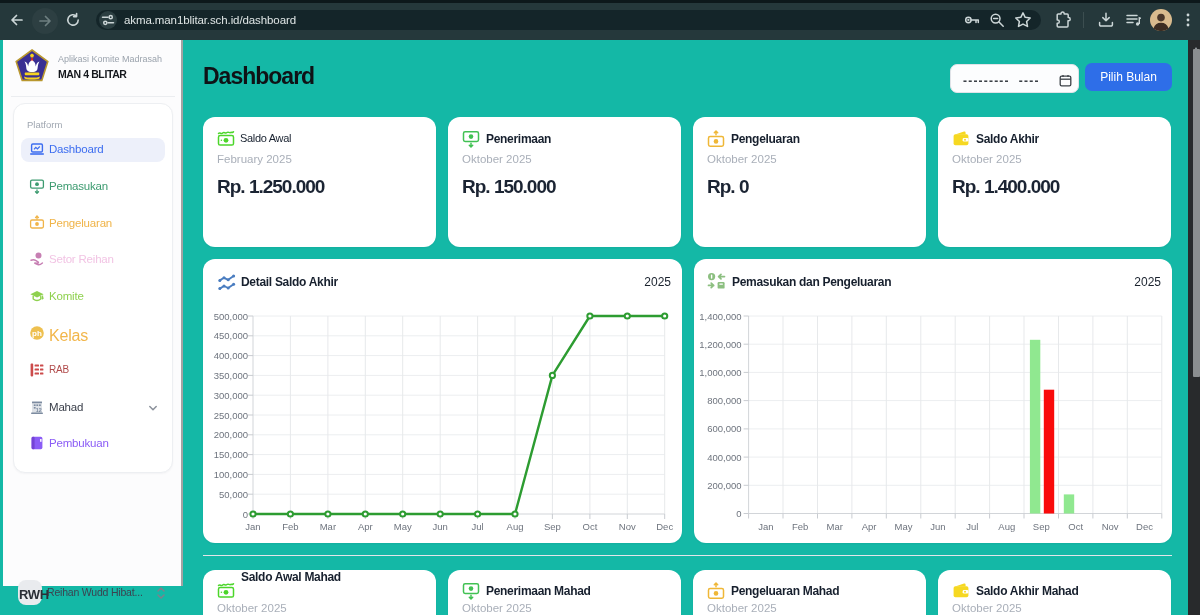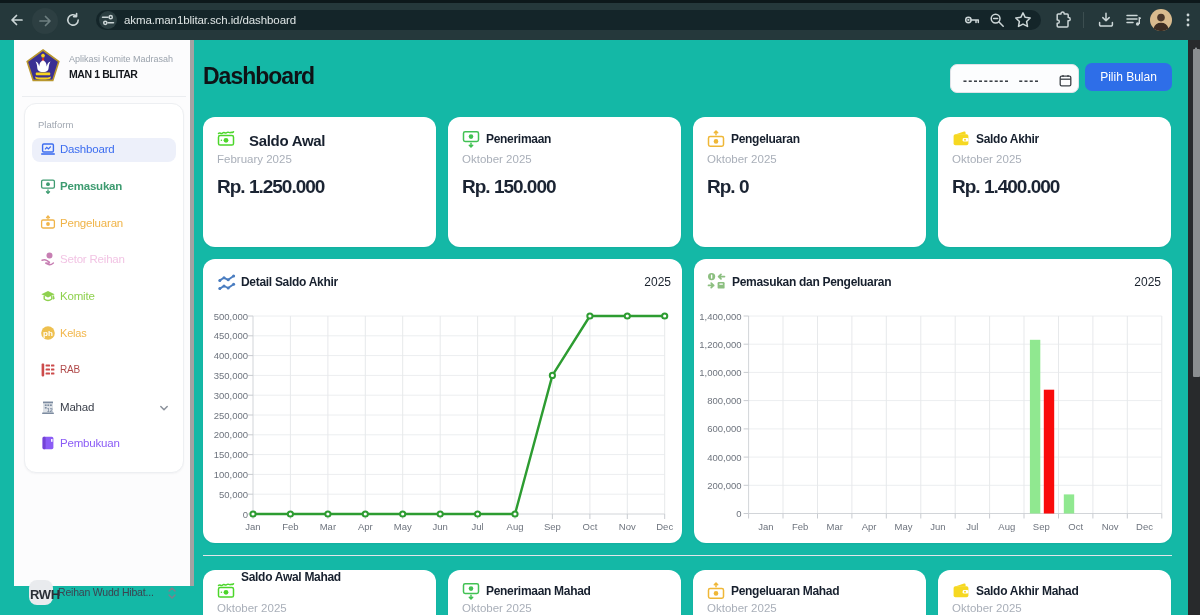--- a/index.html
+++ b/index.html
@@ -73,51 +73,51 @@
         </svg></div>
   <div class="abs" style="left:1181px;top:12px"><svg width="14" height="16" viewBox="0 0 14 16" style="">
           <g fill="#ccd6d7">
             <circle cx="7" cy="3" r="1.4"></circle>
             <circle cx="7" cy="8" r="1.4"></circle>
             <circle cx="7" cy="13" r="1.4"></circle>
           </g>
         </svg></div>
 </div>
 
-<div class="abs" style="left:14px;top:40px;width:180px;height:546px;background:#fcfcfd;border-right:4px solid #a3a3a3">
+<div class="abs" style="left:3px;top:40px;width:180px;height:546px;background:#fcfcfd;border-right:2px solid #a3a3a3">
   <div class="abs" style="left:12px;top:9px"><svg width="34" height="36" viewBox="0 0 34 36" style="">
           <path d="M17 1 32.8 12.6 26.8 31.4H7.2L1.2 12.6z" fill="#3a2f93" stroke="#b9972e" stroke-width="1.6"></path>
           <path d="M17 4.6l2 1.5-.8 2.4h-2.4l-.8-2.4z" fill="#f5d320"></path>
           <path d="M16.2 8.8h1.6l.5 3.2h-2.6z" fill="#d92c20"></path>
           <path d="M9.5 12.5c2.2 3.4 1.4 6.8 2.4 8.6 1 1.7 3.4 2 5.1 2s4.1-.3 5.1-2c1-1.8.2-5.2 2.4-8.6-2.6.6-3.3 3.2-3.7 5-.3-1.6-.2-4.4-3.8-6.2-3.6 1.8-3.5 4.6-3.8 6.2-.4-1.8-1.1-4.4-3.7-5z" fill="#fff"></path>
           <rect x="9.8" y="23.6" width="14.4" height="2.6" rx="0.6" fill="#f5d320"></rect>
           <path d="M9 27.4c2.6 1.6 13.4 1.6 16 0l-.6 2.2c-2.4 1.3-12.4 1.3-14.8 0z" fill="#f5d320"></path>
         </svg></div>
   <div class="abs" style="left:55px;top:14px;font-size:9px;color:#9ba3ad">Aplikasi Komite Madrasah</div>
-  <div class="abs" style="left:55px;top:27.5px;font-size:10.5px;font-weight:bold;color:#15181d;letter-spacing:-0.4px">MAN 1 BLITAR</div>
+  <div class="abs" style="left:55px;top:27.5px;font-size:10.5px;font-weight:bold;color:#15181d;letter-spacing:-0.4px">MAN 4 BLITAR</div>
   <div class="abs" style="left:8px;top:56px;width:164px;height:1px;background:#ebedf0"></div>
   <div class="abs" style="left:10px;top:63px;width:160px;height:370px;background:#fff;border:1px solid #edeff2;border-radius:12px;box-shadow:0 1px 2px rgba(16,24,40,.04)"></div>
   <div class="abs" style="left:24px;top:79px;font-size:9.5px;color:#a0a7b1">Platform</div>
   <div class="abs" style="left:18px;top:97.5px;width:144px;height:24px;background:#edf0fa;border-radius:8px"></div>
   <div style="position:absolute;left:26px;top:101px"><svg width="16" height="16" viewBox="0 0 16 16" style="">
           <g stroke="#3c6df0" stroke-width="1.4" fill="none">
             <rect x="2.6" y="3" width="10.8" height="8" rx="1.2"></rect>
             <path d="M1.2 13h13.6" stroke-width="1.6"></path>
             <path d="M5 8.4l1.8-2 1.6 1.5 2.4-2.4" stroke-width="1.2"></path>
           </g>
         </svg></div>
       <div style="position:absolute;left:46px;top:103px;font-size:11.5px;font-weight:500;letter-spacing:-0.2px;color:#3c6df0">Dashboard</div>
   <div style="position:absolute;left:26px;top:137.8px"><svg width="16" height="16" viewBox="0 0 16 16" style="">
           <g stroke="#3d9b70" stroke-width="1.3" fill="none" stroke-linecap="round" stroke-linejoin="round">
             <rect x="1.6" y="2.2" width="12.8" height="8" rx="1.4"></rect>
             <circle cx="8" cy="6.2" r="1.9" fill="#3d9b70" stroke="none"></circle>
             <path d="M8 11.8v3.4M6.5 13.8 8 15.4l1.5-1.6"></path>
           </g>
         </svg></div>
-      <div style="position:absolute;left:46px;top:139.8px;font-size:11.5px;font-weight:700;letter-spacing:-0.2px;color:#3d9b70">Pemasukan</div>
+      <div style="position:absolute;left:46px;top:139.8px;font-size:11.5px;font-weight:400;letter-spacing:-0.2px;color:#3d9b70">Pemasukan</div>
   <div style="position:absolute;left:26px;top:174.6px"><svg width="16" height="16" viewBox="0 0 16 16" style="">
           <g stroke="#f0b449" stroke-width="1.3" fill="none" stroke-linecap="round" stroke-linejoin="round">
             <rect x="1.6" y="5" width="12.8" height="8" rx="1.4"></rect>
             <circle cx="8" cy="9" r="1.9" fill="#f0b449" stroke="none"></circle>
             <path d="M8 0.8v3.4M6.5 2.6 8 1l1.5 1.6" transform="translate(0,0)"></path>
           </g>
         </svg></div>
       <div style="position:absolute;left:46px;top:176.6px;font-size:11.5px;font-weight:500;letter-spacing:-0.2px;color:#f0b449">Pengeluaran</div>
   <div style="position:absolute;left:26px;top:211.4px"><svg width="16" height="16" viewBox="0 0 16 16" style="">
           <circle cx="9.5" cy="4.6" r="3" fill="#c77fb3"></circle>
@@ -127,21 +127,21 @@
   <div style="position:absolute;left:26px;top:248.2px"><svg width="16" height="16" viewBox="0 0 16 16" style="">
           <path d="M8 3 1.4 6.2 8 9.4l6.6-3.2z" fill="#8fd14f"></path>
           <path d="M4.2 8v3c2.2 1.7 5.4 1.7 7.6 0V8" stroke="#8fd14f" stroke-width="1.4" fill="none"></path>
           <path d="M13.6 7.4v3.4M12.7 9.6l.9 1.2.9-1.2" stroke="#8fd14f" stroke-width="1.1" fill="none"></path>
         </svg></div>
       <div style="position:absolute;left:46px;top:250.2px;font-size:11.5px;font-weight:500;letter-spacing:-0.2px;color:#8fd14f">Komite</div>
   <div style="position:absolute;left:26px;top:285px"><svg width="16" height="16" viewBox="0 0 16 16" style="">
           <circle cx="8" cy="8" r="6.8" fill="#eec04f"></circle>
           <text x="8" y="11" font-size="8" font-weight="bold" fill="#fff" text-anchor="middle" font-family="Liberation Sans, sans-serif">ph</text>
         </svg></div>
-      <div style="position:absolute;left:46px;top:287px;font-size:11px;font-weight:500;letter-spacing:-0.2px;color:#f2b64a">Kelas</div>
+      <div style="position:absolute;left:46px;top:287px;font-size:16px;font-weight:500;letter-spacing:-0.2px;color:#f2b64a">Kelas</div>
   <div style="position:absolute;left:26px;top:321.8px"><svg width="16" height="16" viewBox="0 0 16 16" style="">
           <rect x="1.6" y="1.6" width="2.6" height="12.8" rx="0.8" fill="#cc4b4b"></rect>
           <rect x="5.6" y="2.4" width="4.4" height="2.2" rx="0.5" fill="#cc4b4b"></rect>
           <rect x="11" y="2.4" width="3.4" height="2.2" rx="0.5" fill="#cc4b4b"></rect>
           <rect x="5.6" y="6.4" width="4.4" height="2.2" rx="0.5" fill="#cc4b4b"></rect>
           <rect x="11" y="6.4" width="3.4" height="2.2" rx="0.5" fill="#cc4b4b"></rect>
           <rect x="5.6" y="10.4" width="4.4" height="2.2" rx="0.5" fill="#cc4b4b"></rect>
           <rect x="11" y="10.4" width="3.4" height="2.2" rx="0.5" fill="#cc4b4b"></rect>
         </svg></div>
       <div style="position:absolute;left:46px;top:323.8px;font-size:10px;font-weight:500;letter-spacing:-0.2px;color:#b04a4a">RAB</div>
@@ -194,21 +194,21 @@
 
 <div style="position:absolute;left:203px;top:117px;width:233px;height:130px;background:#fff;border-radius:12px;box-shadow:0 1px 2px rgba(16,24,40,.05)">
       <div style="position:absolute;left:14px;top:13px"><svg width="18" height="17" viewBox="0 0 18 17" style="">
           <g stroke="#4cd62b" stroke-width="1.5" fill="none" stroke-linecap="round">
             <path d="M1.5 3.4c1.4-1.6 2.8 1.2 4.2-.4 1.4-1.6 2.8 1.2 4.2-.4 1.4-1.6 2.8 1.2 4.2-.4 1 .9 1.6.3 2.4-.4"></path>
             <rect x="1.5" y="5.6" width="15" height="9.4" rx="1.6"></rect>
             <circle cx="9" cy="10.3" r="2.4" fill="#4cd62b" stroke="none"></circle>
             <circle cx="4.4" cy="10.3" r="0.8" fill="#4cd62b" stroke="none"></circle>
           </g>
         </svg></div>
-      <div style="position:absolute;left:46px;top:14.5px;font-size:15px;font-weight:bold;color:#17202e;letter-spacing:-0.3px">Saldo Awal</div>
+      <div style="position:absolute;left:37px;top:14.5px;font-size:11px;font-weight:normal;color:#17202e;letter-spacing:-0.3px">Saldo Awal</div>
       <div style="position:absolute;left:14px;top:36px;font-size:11.5px;color:#a9afb9">February 2025</div>
       <div style="position:absolute;left:14px;top:59px;font-size:19px;font-weight:bold;color:#1b2433;letter-spacing:-1px">Rp. 1.250.000</div>
     </div>
 <div style="position:absolute;left:448px;top:117px;width:233px;height:130px;background:#fff;border-radius:12px;box-shadow:0 1px 2px rgba(16,24,40,.05)">
       <div style="position:absolute;left:14px;top:13px"><svg width="18" height="18" viewBox="0 0 18 18" style="">
           <g stroke="#41c153" stroke-width="1.5" fill="none" stroke-linecap="round" stroke-linejoin="round">
             <rect x="1.5" y="1.8" width="15" height="9.6" rx="1.6"></rect>
             <circle cx="9" cy="6.6" r="2.3" fill="#41c153" stroke="none"></circle>
             <path d="M9 13.2v3.4M7.3 15.2 9 16.9l1.7-1.7"></path>
           </g>

